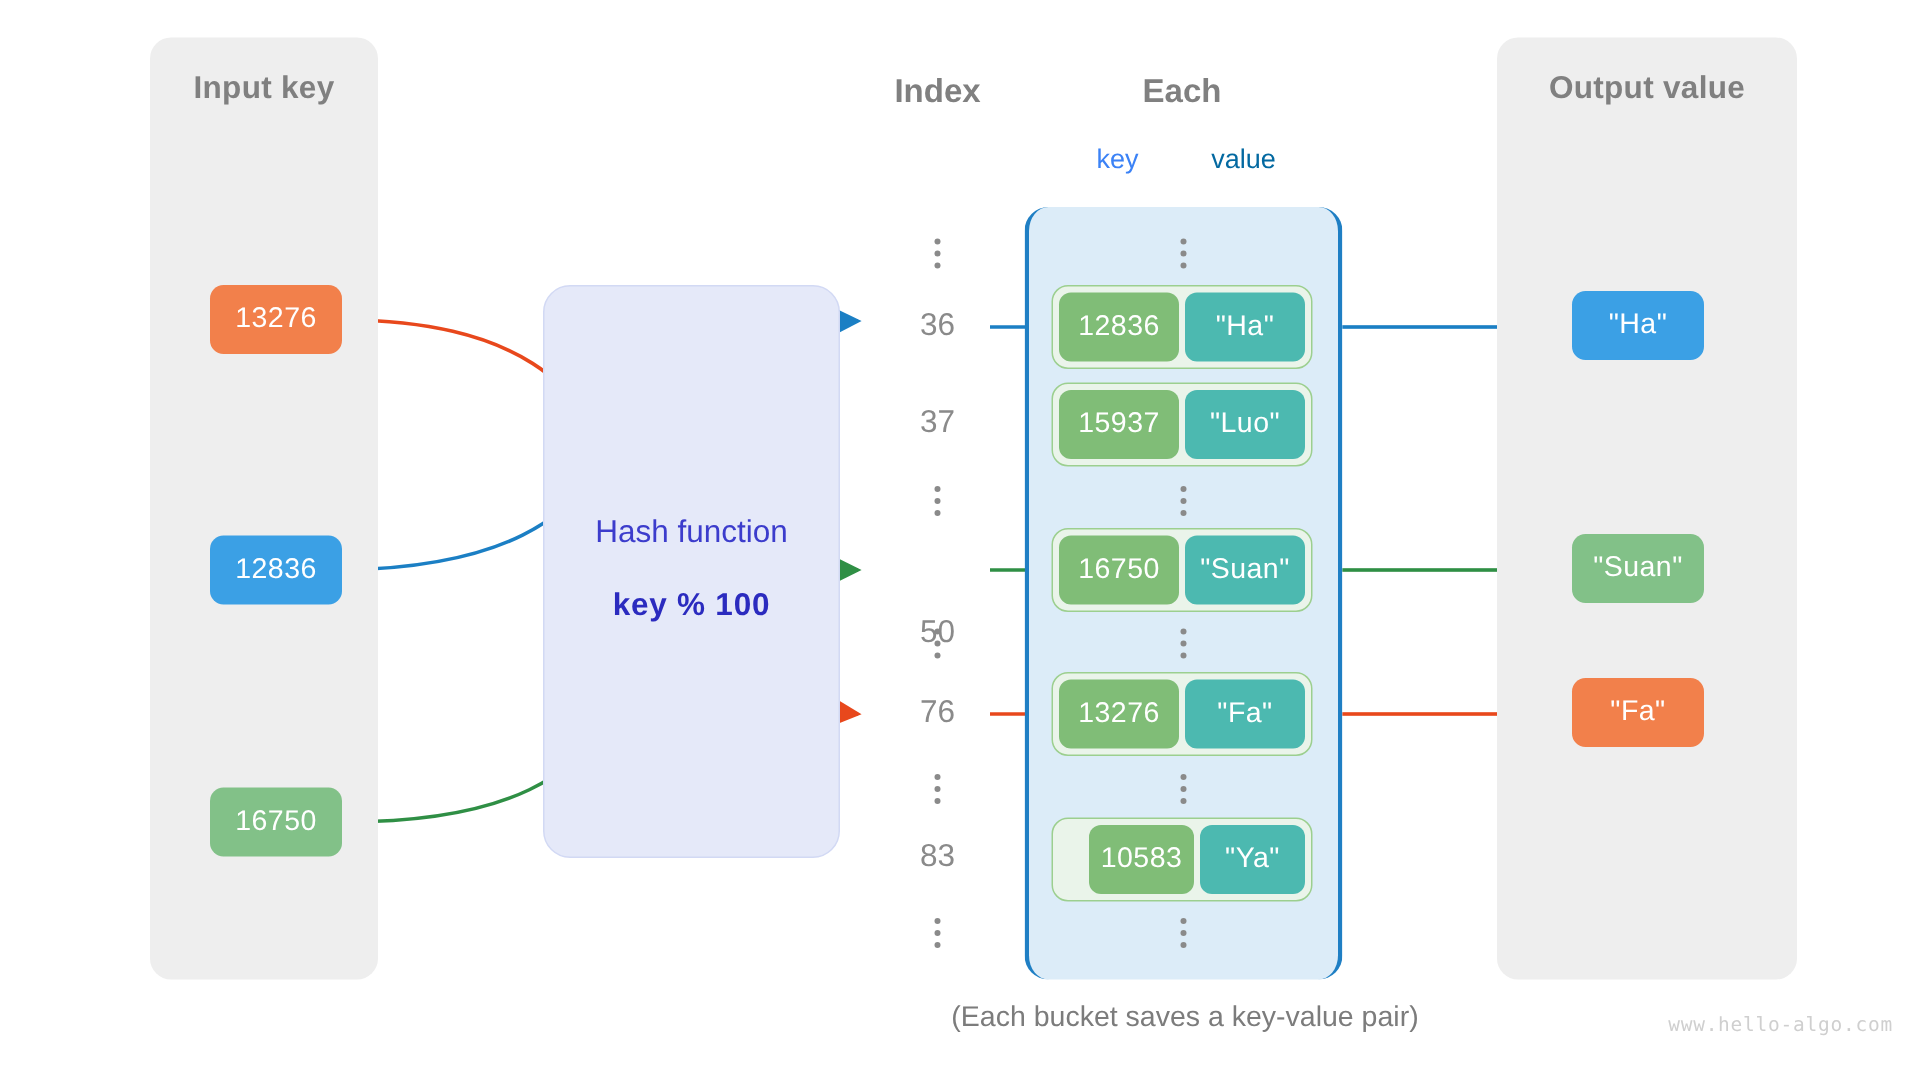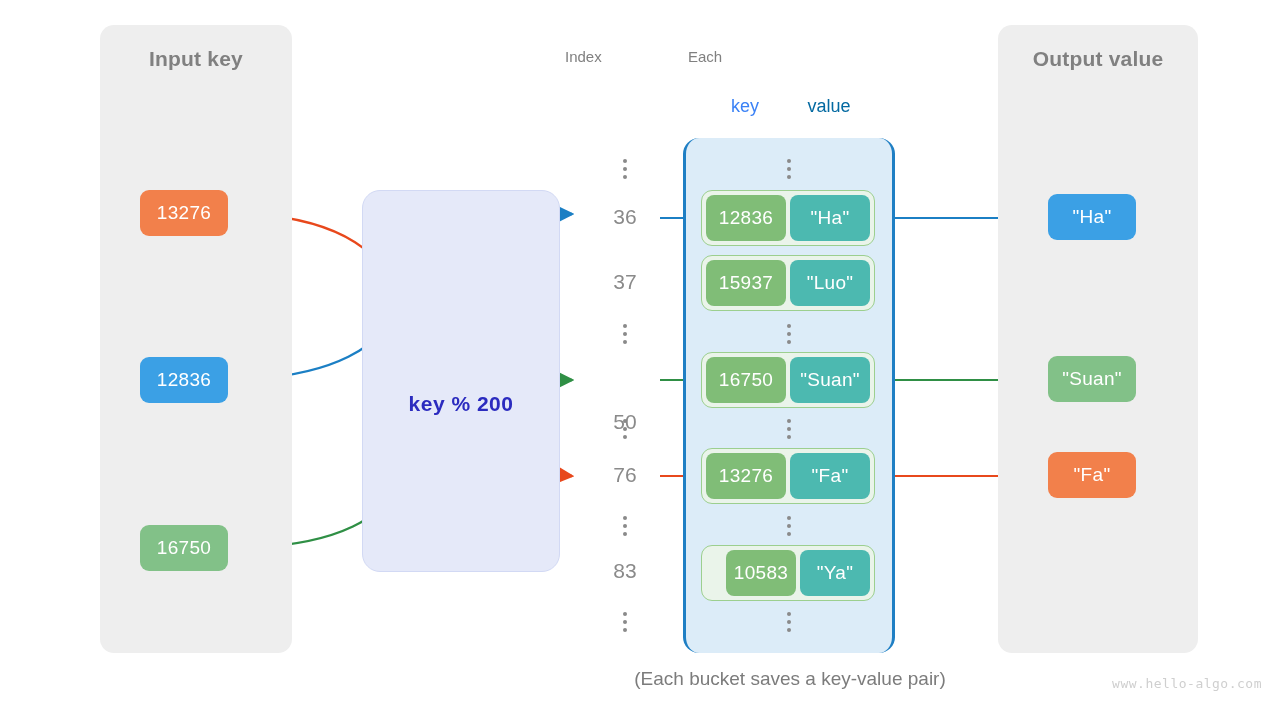--- a/index.html
+++ b/index.html
@@ -18,21 +18,21 @@
     width: 1280px;
     height: 720px;
   }
 
   
   .panel {
     position: absolute;
     background: #eeeeee;
     border-radius: 14px;
   }
-  #input-panel  { left: 100px; top: 25px; width: 192px; height: 628px; }
+  #input-panel  { left: 100px; top: 25px; width: 152px; height: 628px; }
   #output-panel { left: 998px; top: 25px; width: 200px; height: 628px; }
 
   .panel-title {
     position: absolute;
     top: 22px;
     left: 0;
     width: 100%;
     text-align: center;
     font-size: 21px;
     font-weight: bold;
@@ -85,24 +85,24 @@
     text-align: center;
     font-size: 21px;
     font-weight: bold;
     color: #2b2bbf;
     letter-spacing: .5px;
   }
 
   
   .col-head {
     position: absolute;
-    font-size: 15px;
-    font-weight: normal;
+    font-size: 22px;
+    font-weight: bold;
     color: #808080;
-    text-align: left;
+    text-align: center;
   }
   #head-index { left: 565px; top: 48px; width: 120px; }
   #head-array { left: 688px; top: 48px; width: 200px; }
 
   .sub-head {
     position: absolute;
     font-size: 18px;
     text-align: center;
   }
   #sub-key   { left: 705px; top: 96px; width: 80px; color: #3b82f6; }
@@ -269,21 +269,22 @@
     <line x1="660" y1="476" x2="770" y2="476" stroke="#e8481c" stroke-width="2.2"></line>
     <line x1="805" y1="476" x2="1042" y2="476" stroke="#e8481c" stroke-width="2.2" stroke-opacity="0.35" marker-end="url(#arrOrangeF)"></line>
     <line x1="895" y1="476" x2="998" y2="476" stroke="#e8481c" stroke-width="2.2"></line>
   </svg>
 
   <div id="input-panel" class="panel">
     <div class="panel-title">Input key</div>
   </div>
 
   <div id="hash-box"></div>
-  <div id="hash-formula">key % 200</div>
+  <div id="hash-label">Hash function</div>
+  <div id="hash-formula">key % 100</div>
 
   <div id="head-index" class="col-head">Index</div>
   <div id="head-array" class="col-head">Each</div>
   <div id="sub-key" class="sub-head">key</div>
   <div id="sub-value" class="sub-head">value</div>
 
   <div id="array-box"></div>
 
   <div id="index-column">
       <div class="vdots" style="top: 155px; left: 615px;">

